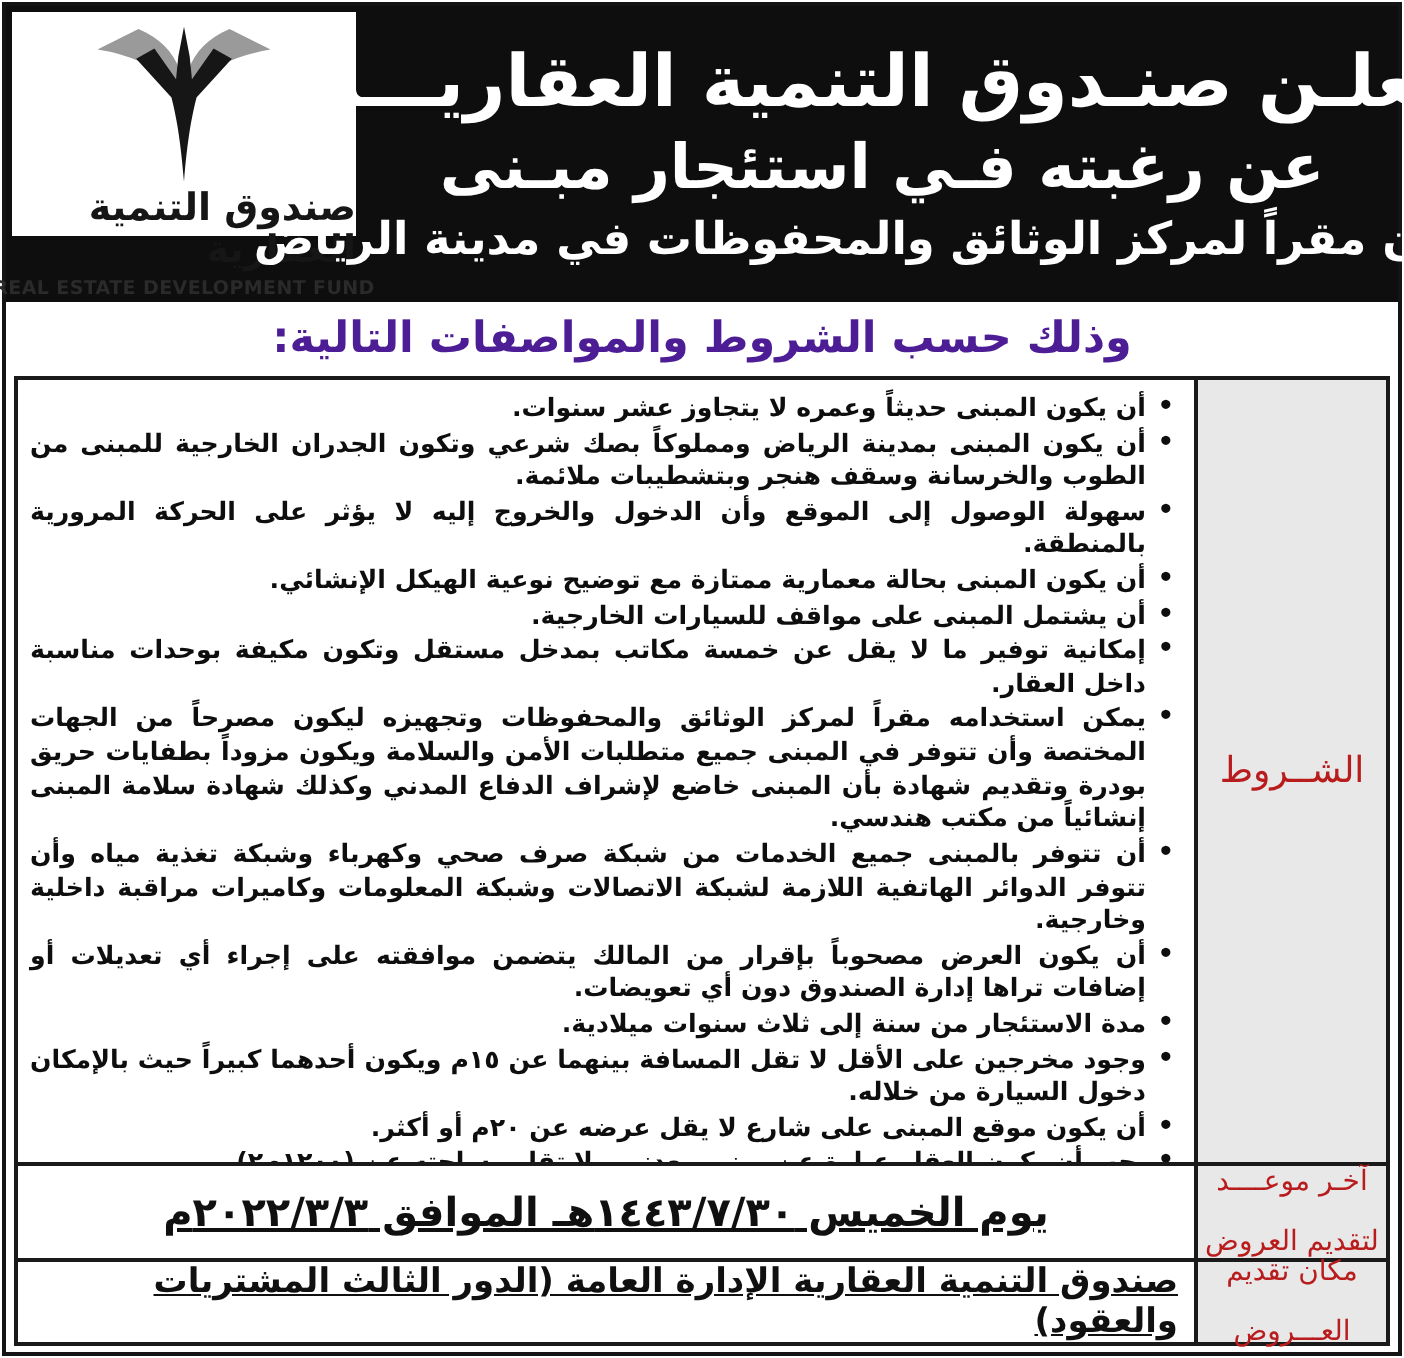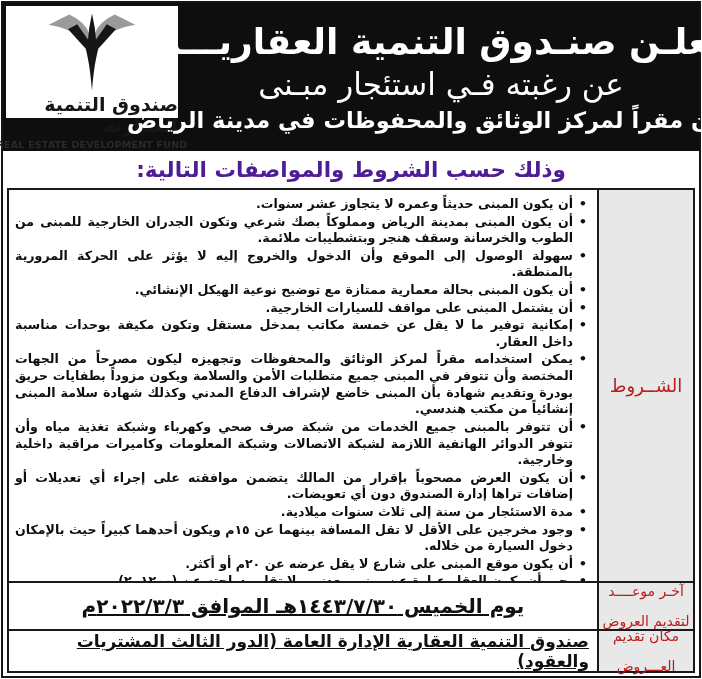--- a/index.html
+++ b/index.html
@@ -27,21 +27,21 @@
   .logo-mark{ width:118px; height:82px; flex:0 0 auto; }
   .logo-ar{ font-size:19px; font-weight:bold; color:#161616; line-height:1.1; margin-top:2px; }
   .logo-en{ font-size:9.5px; font-weight:bold; color:#2a2a2a; letter-spacing:.2px; direction:ltr; margin-top:3px; white-space:nowrap; }
 
   .masthead-text{
     position:absolute; top:0; bottom:0; right:0; left:180px;
     display:flex; flex-direction:column; align-items:center; justify-content:center;
     color:#ffffff; text-align:center; gap:2px; padding:2px 6px;
   }
   .head-l1{ font-size:36px; font-weight:bold; line-height:1.25; white-space:nowrap; }
-  .head-l2{ font-size:31px; font-weight:normal; line-height:1.2; white-space:nowrap; }
+  .head-l2{ font-size:31px; font-weight:bold; line-height:1.2; white-space:nowrap; }
   .head-l3{ font-size:22.5px; font-weight:bold; line-height:1.35; white-space:nowrap; }
 
   
   .intro-strip{
     height:37px; flex:0 0 auto; display:flex; align-items:center; justify-content:center;
     background:#ffffff; color:#4c1d95;
     font-size:21.5px; font-weight:bold;
   }
 
   

